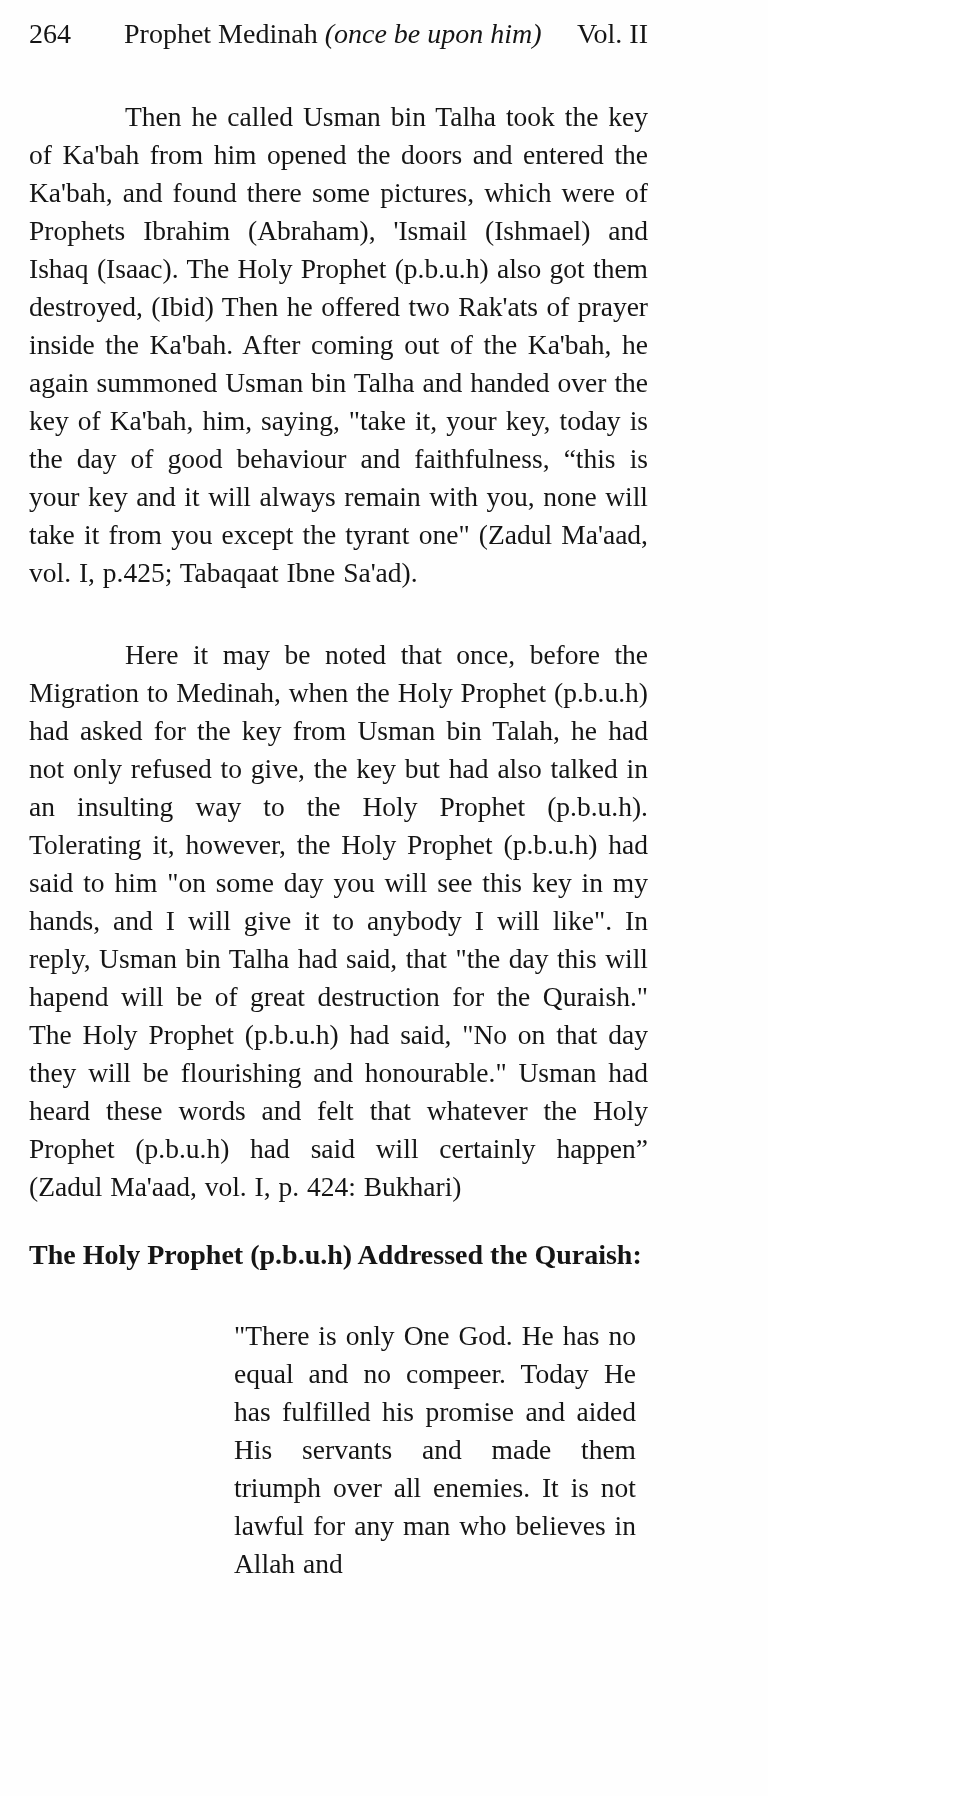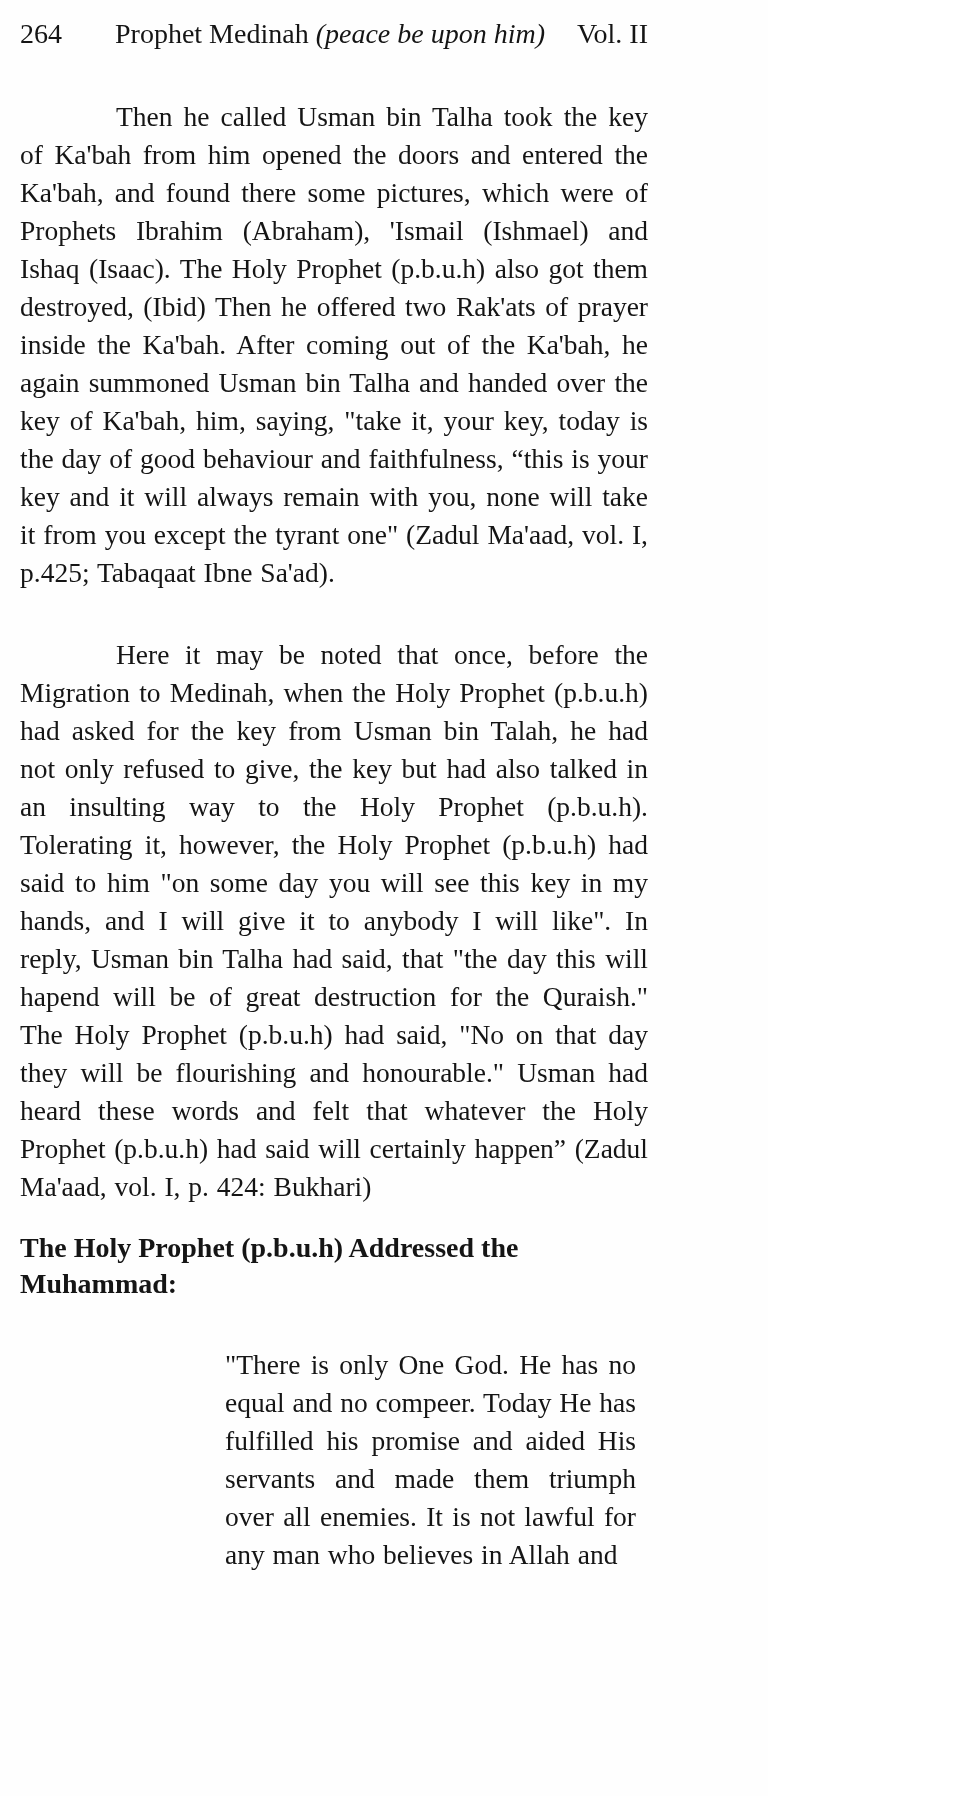--- a/index.html
+++ b/index.html
@@ -8,21 +8,21 @@
     background: #ffffff;
   }
   .page {
     position: relative;
     width: 768px;
     height: 1796px;
     box-sizing: border-box;
     background: #fefefe;
     color: #151515;
     font-family: "Liberation Serif", "DejaVu Serif", serif;
-    padding: 16px 120px 0 20px;
+    padding: 16px 120px 0 29px;
     overflow: hidden;
   }
   .running-header {
     display: flex;
     justify-content: space-between;
     align-items: baseline;
     font-size: 28px;
     line-height: 36px;
     margin-bottom: 46px;
   }
@@ -52,45 +52,45 @@
   p.body-paragraph {
     font-size: 27.5px;
     line-height: 38px;
     text-align: justify;
     text-indent: 96px;
     margin: 0 0 44px 0;
     word-spacing: 1px;
     font-family: Liberation Serif, serif;
   }
   p.body-paragraph.last-before-heading {
-    margin-bottom: 24px;
+    margin-bottom: 31px;
   }
   blockquote.quotation {
     font-size: 27.5px;
     line-height: 38px;
     text-align: justify;
     margin: 0 12px 0 205px;
     padding: 0;
     word-spacing: 1px;
   }
 </style>
 </head>
 <body>
 
 <div class="page">
 
   <header class="running-header">
     <span class="page-number">264</span>
-    <span class="running-title"><span>Prophet Medinah </span><em>(peace be upon him)</em></span>
+    <span class="running-title"><span>Prophet Medinah </span><em>(once be upon him)</em></span>
     <span class="volume">Vol. II</span>
   </header>
 
 
   <p class="body-paragraph">Then he called Usman bin Talha took the key of Ka'bah from him opened the doors and entered the Ka'bah, and found there some pictures, which were of Prophets Ibrahim (Abraham), 'Ismail (Ishmael) and Ishaq (Isaac). The Holy Prophet (p.b.u.h) also got them destroyed, (Ibid) Then he offered two Rak'ats of prayer inside the Ka'bah. After coming out of the Ka'bah, he again summoned Usman bin Talha and handed over the key of Ka'bah, him, saying, "take it, your key, today is the day of good behaviour and faithfulness, “this is your key and it will always remain with you, none will take it from you except the tyrant one" (Zadul Ma'aad, vol. I, p.425; Tabaqaat Ibne Sa'ad).</p>
 
   <p class="body-paragraph last-before-heading">Here it may be noted that once, before the Migration to Medinah, when the Holy Prophet (p.b.u.h) had asked for the key from Usman bin Talah, he had not only refused to give, the key but had also talked in an insulting way to the Holy Prophet (p.b.u.h). Tolerating it, however, the Holy Prophet (p.b.u.h) had said to him "on some day you will see this key in my hands, and I will give it to anybody I will like". In reply, Usman bin Talha had said, that "the day this will hapend will be of great destruction for the Quraish." The Holy Prophet (p.b.u.h) had said, "No on that day they will be flourishing and honourable." Usman had heard these words and felt that whatever the Holy Prophet (p.b.u.h) had said will certainly happen” (Zadul Ma'aad, vol. I, p. 424: Bukhari)</p>
 
-  <h2 class="section-heading second">The Holy Prophet (p.b.u.h) Addressed the Muhammad:</h2>
+  <h2 class="section-heading second">The Holy Prophet (p.b.u.h) Addressed the Quraish:</h2>
 
 
   <blockquote class="quotation">"There is only One God. He has no equal and no compeer. Today He has fulfilled his promise and aided His servants and made them triumph over all enemies. It is not lawful for any man who believes in Allah and</blockquote>
 
 </div>
 
 </body></html>

